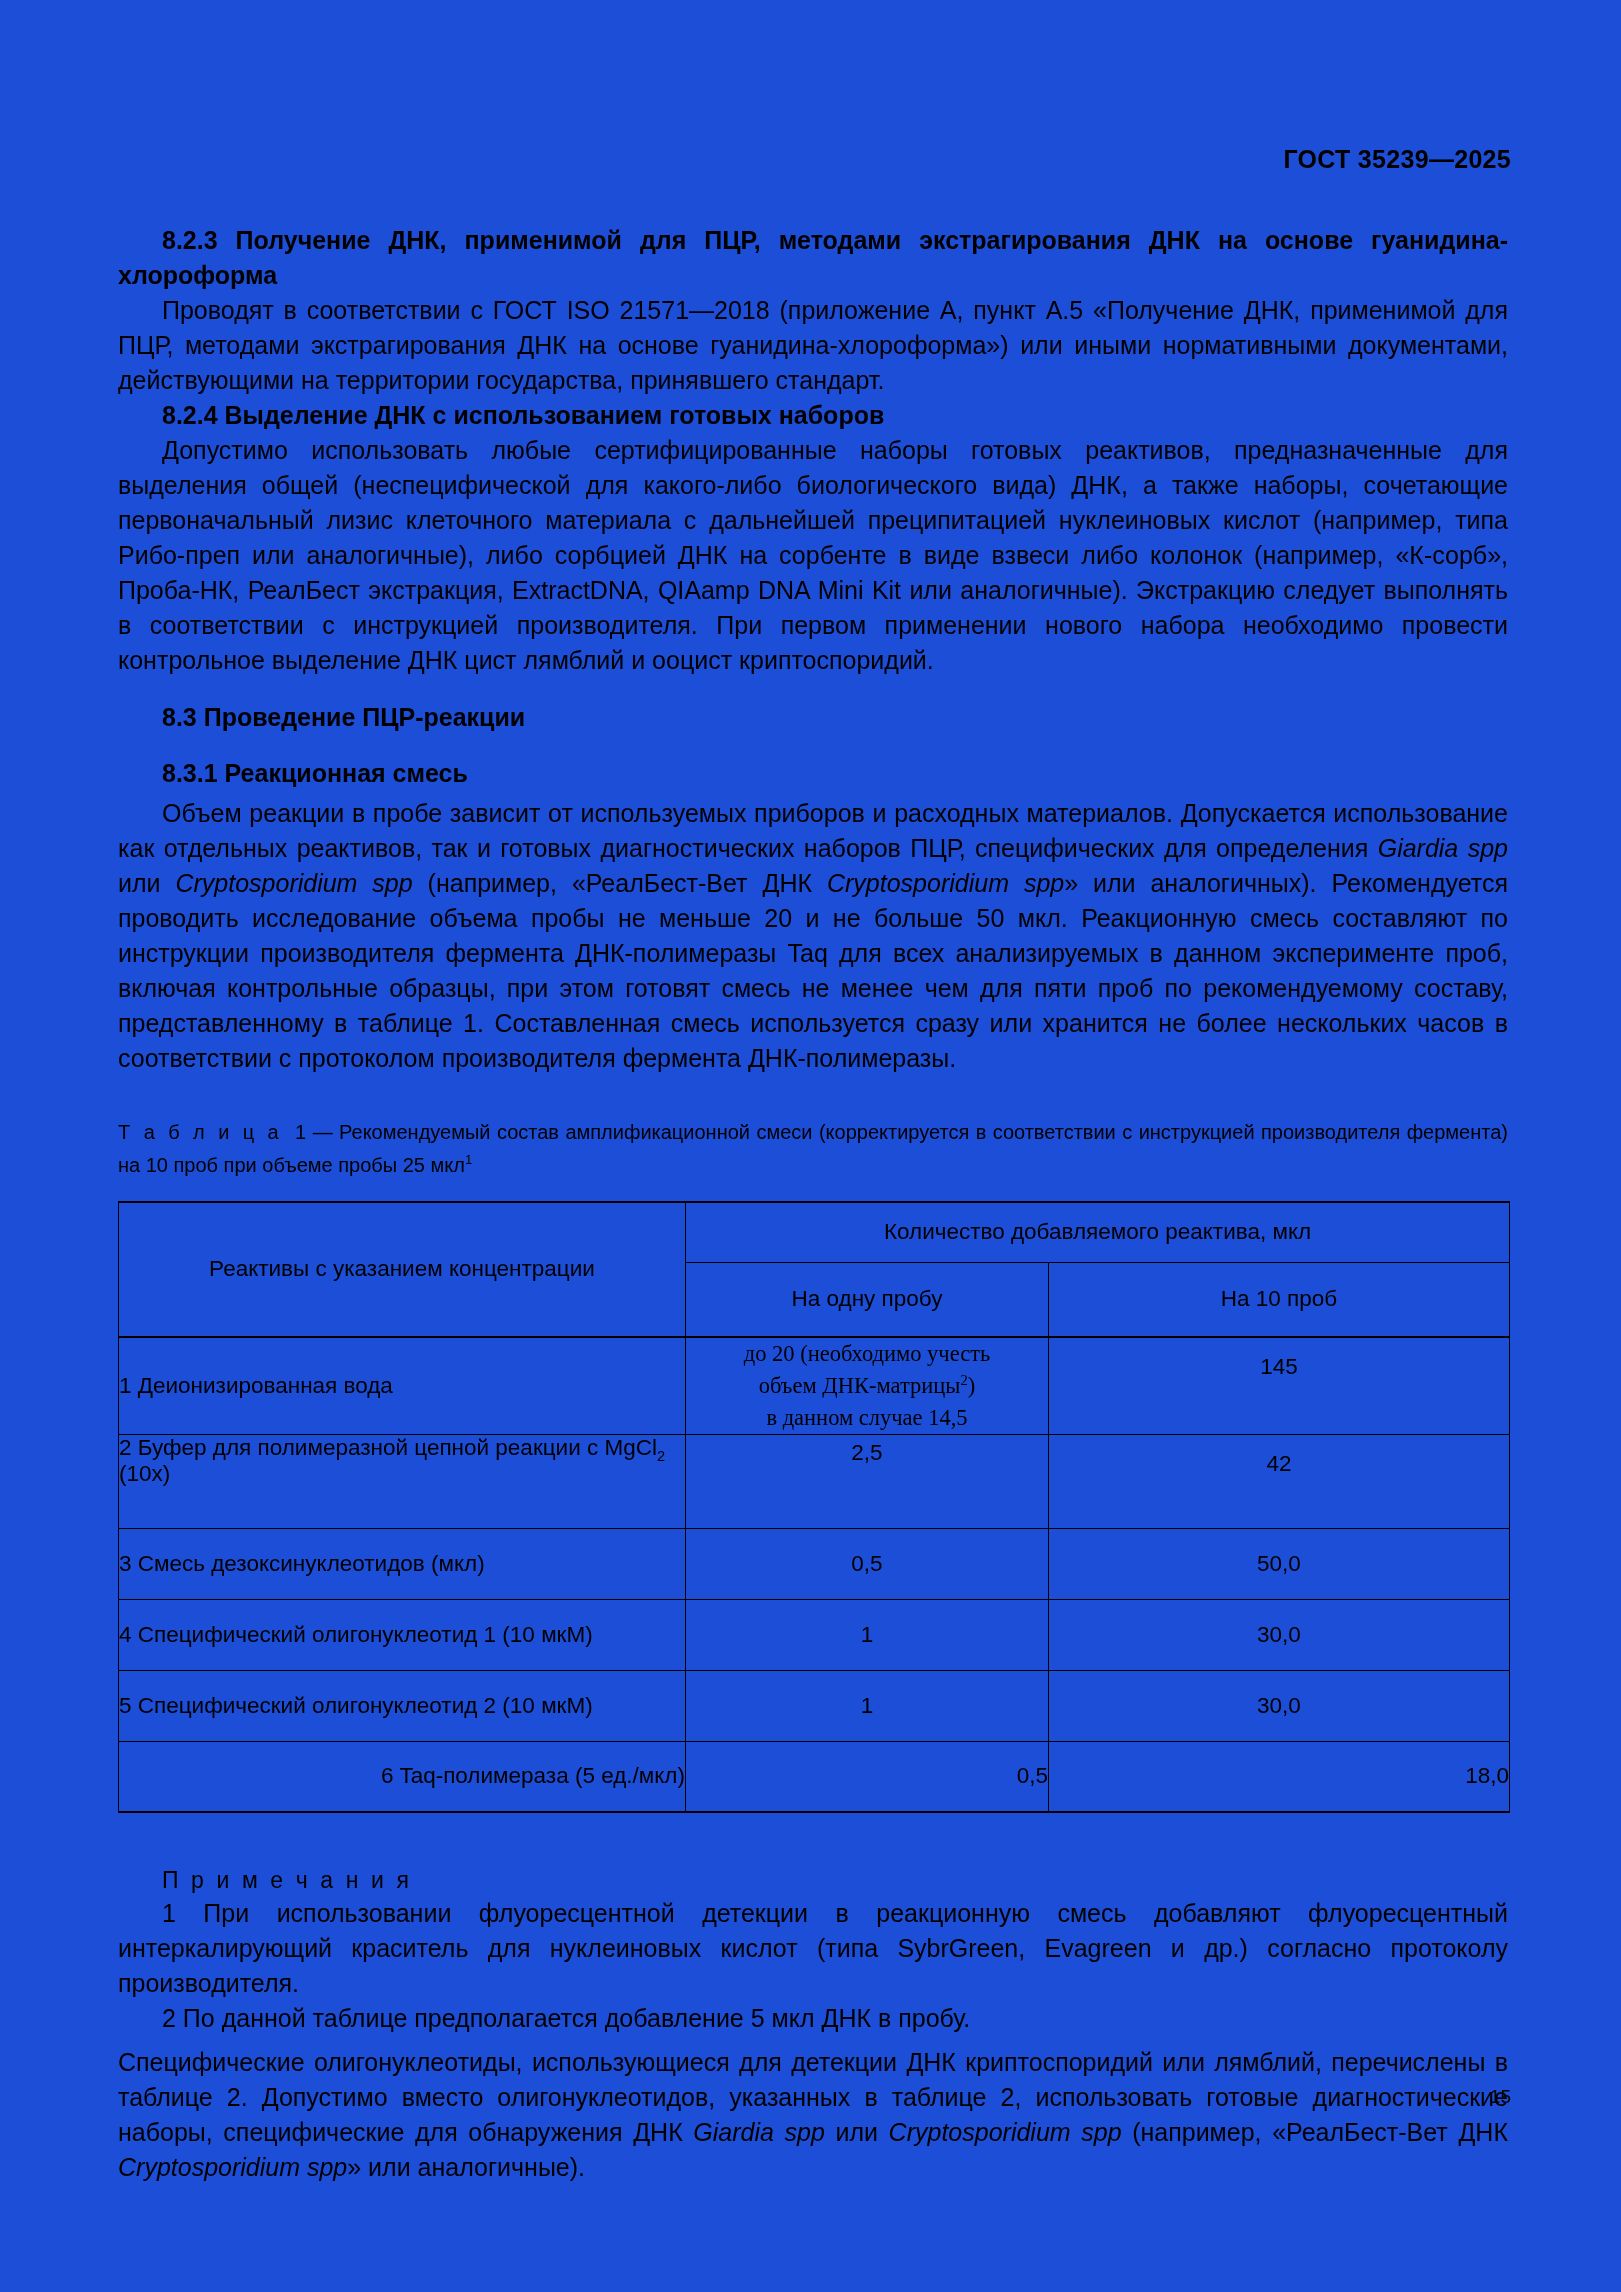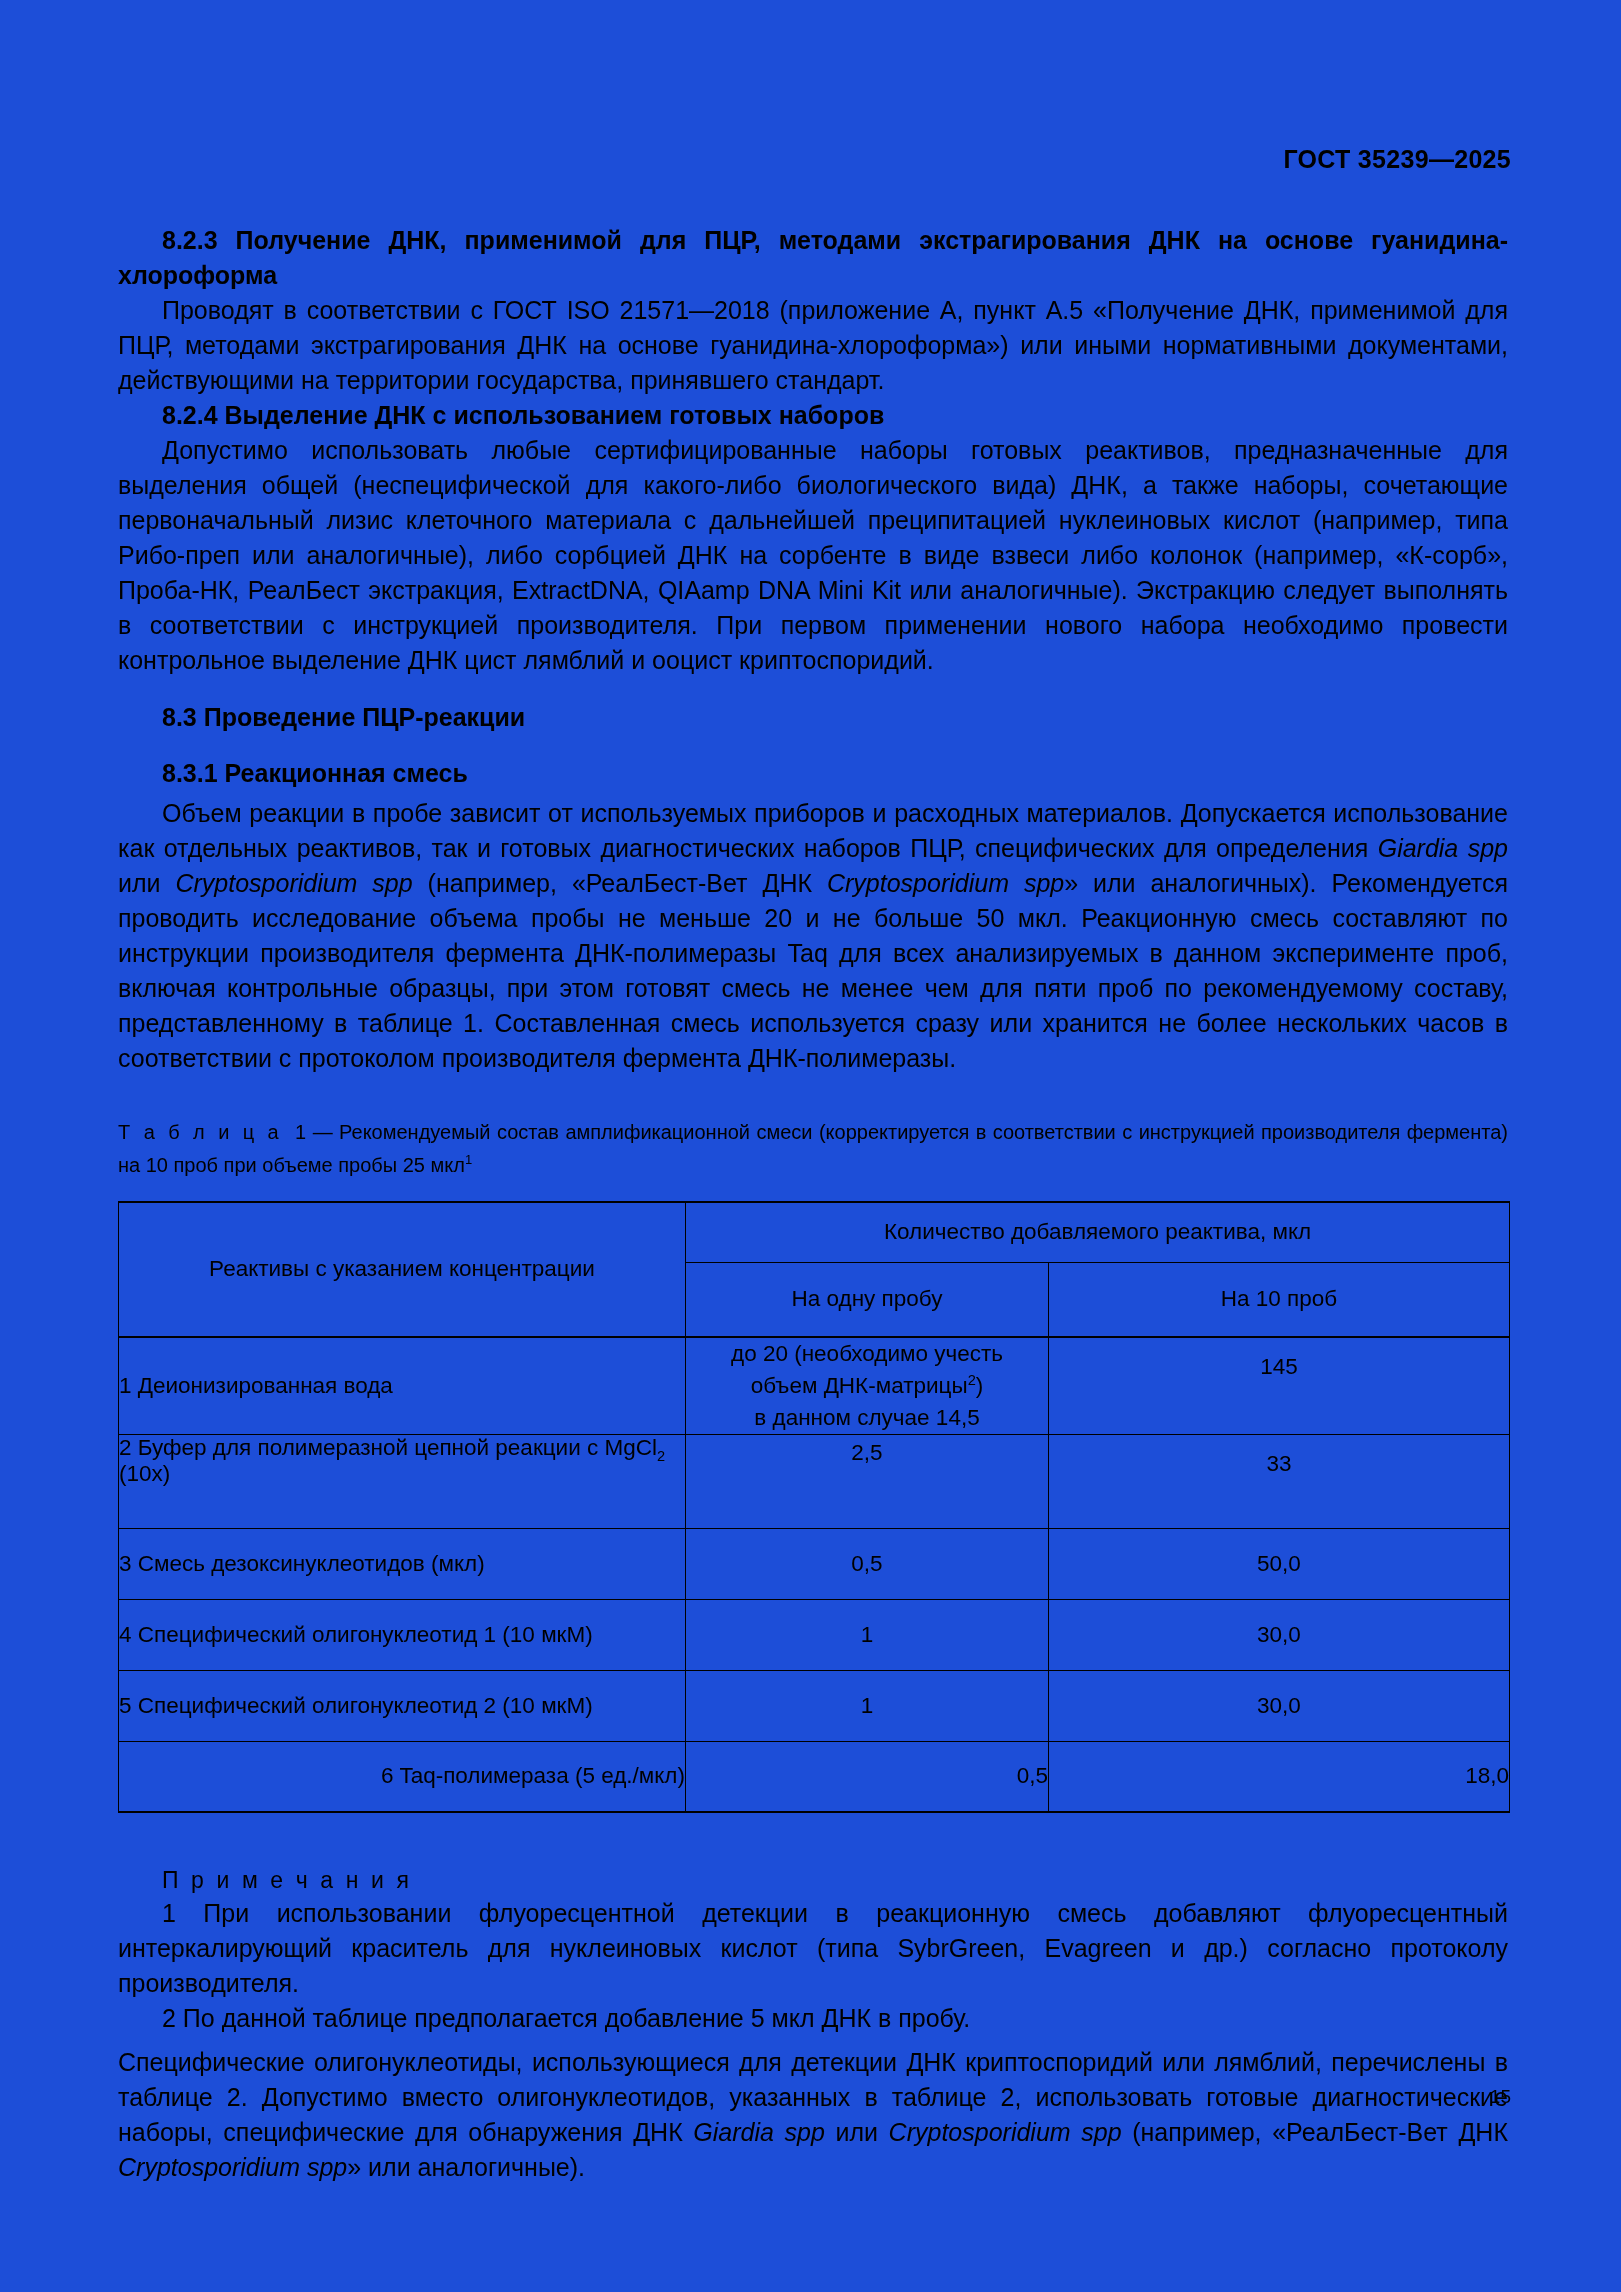--- a/index.html
+++ b/index.html
@@ -87,21 +87,21 @@
   }
   table.mix th.outer-top, table.mix td.outer-top { border-top-width: 2.9px; }
   .cell-pad-l { padding: 14.7px 13.7px 14.7px 17.6px; text-align: left; }
   .cell-pad-c { padding: 14.7px 9.8px; text-align: center; }
   .col-a { width: 567px; }
   .col-b { width: 363px; }
   .col-c { width: 461px; }
   tr.thead-top th { height: 59px; }
   tr.thead-bot th { height: 73px; }
   tbody tr td { }
-  .r1c2 { line-height: 32px; padding-top: 16.7px; padding-bottom: 16.7px; }
+  .r1c2 { line-height: 32px; padding-top: 16.7px; padding-bottom: 16.7px; font-family: Liberation Serif, serif; }
   .rowtall { height: 94px; }
   .rowmed  { height: 71px; }
   table.mix tr.last td { border-bottom-width: 2.9px; text-align: right; }
 
   
   .notes {
     margin-top: 51px;
     font-size: 23px;
     line-height: 32px;
     text-align: justify;
@@ -174,21 +174,21 @@
           <td class="cell-pad-c r1c2 outer-top">
             <span>до 20 (необходимо учесть</span><br>
             <span>объем ДНК-матрицы</span><sup class="fn">2</sup><span>)</span><br>
             <span>в данном случае 14,5</span>
           </td>
           <td class="cell-pad-c outer-top" style="vertical-align:top;padding-top:16.7px">145</td>
         </tr>
         <tr class="rowtall">
           <td class="cell-pad-l" style="vertical-align:top"><span>2  Буфер для полимеразной цепной реакции с MgCl</span><sub class="fs">2</sub><span> (10х)</span></td>
           <td class="cell-pad-c" style="vertical-align:top;padding-top:5px">2,5</td>
-          <td class="cell-pad-c" style="vertical-align:top;padding-top:16.7px">33</td>
+          <td class="cell-pad-c" style="vertical-align:top;padding-top:16.7px">42</td>
         </tr>
         <tr class="rowmed">
           <td class="cell-pad-l">3  Смесь дезоксинуклеотидов (мкл)</td>
           <td class="cell-pad-c">0,5</td>
           <td class="cell-pad-c">50,0</td>
         </tr>
         <tr class="rowmed">
           <td class="cell-pad-l">4  Специфический олигонуклеотид 1 (10 мкМ)</td>
           <td class="cell-pad-c">1</td>
           <td class="cell-pad-c">30,0</td>

